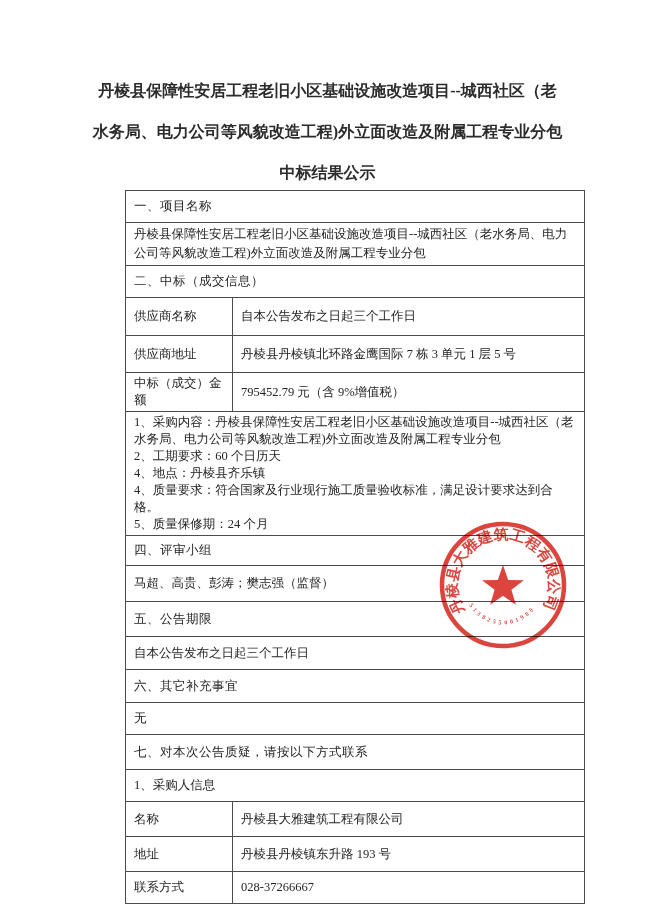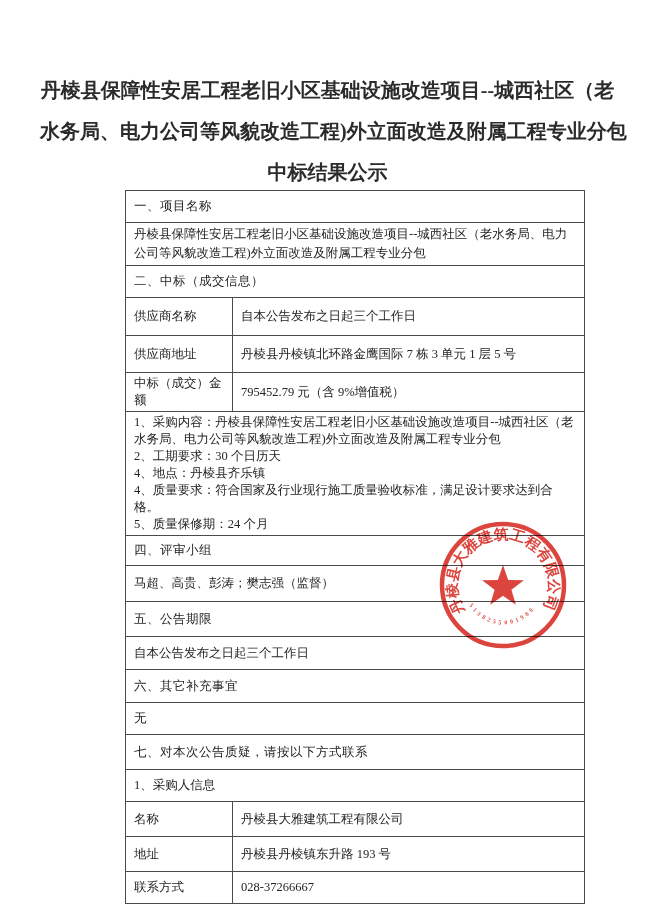--- a/index.html
+++ b/index.html
@@ -10,21 +10,21 @@
     font-family:"Liberation Serif",serif;
     color:#262626;
     overflow:hidden;
   }
   
   .doc-title{
     position:absolute;
     top:70px;left:40px;width:575px;
     text-align:center;
     font-weight:bold;
-    font-size:20px;
+    font-size:16px;
     color:#2b2b2b;
   }
   .doc-title .tline{
     height:41px;line-height:41px;
     white-space:nowrap;
   }
   
   .doc-table{
     position:absolute;
     left:125px;top:190px;
@@ -94,21 +94,21 @@
         <td>供应商地址</td>
         <td>丹棱县丹棱镇北环路金鹰国际 7 栋 3 单元 1 层 5 号</td>
       </tr>
       <tr style="height:38px">
         <td>中标（成交）金额</td>
         <td>795452.79 元（含 9%增值税）</td>
       </tr>
       <tr style="height:108px">
         <td colspan="2" class="items-cell">
           <div class="item">1、采购内容：丹棱县保障性安居工程老旧小区基础设施改造项目--城西社区（老水务局、电力公司等风貌改造工程)外立面改造及附属工程专业分包</div>
-          <div class="item">2、工期要求：30 个日历天</div>
+          <div class="item">2、工期要求：60 个日历天</div>
           <div class="item">4、地点：丹棱县齐乐镇</div>
           <div class="item">4、质量要求：符合国家及行业现行施工质量验收标准，满足设计要求达到合格。</div>
           <div class="item">5、质量保修期：24 个月</div>
         </td>
       </tr>
       <tr style="height:30px">
         <td colspan="2" class="sec-header">四、评审小组</td>
       </tr>
       <tr style="height:36px">
         <td colspan="2">马超、高贵、彭涛；樊志强（监督）</td>

